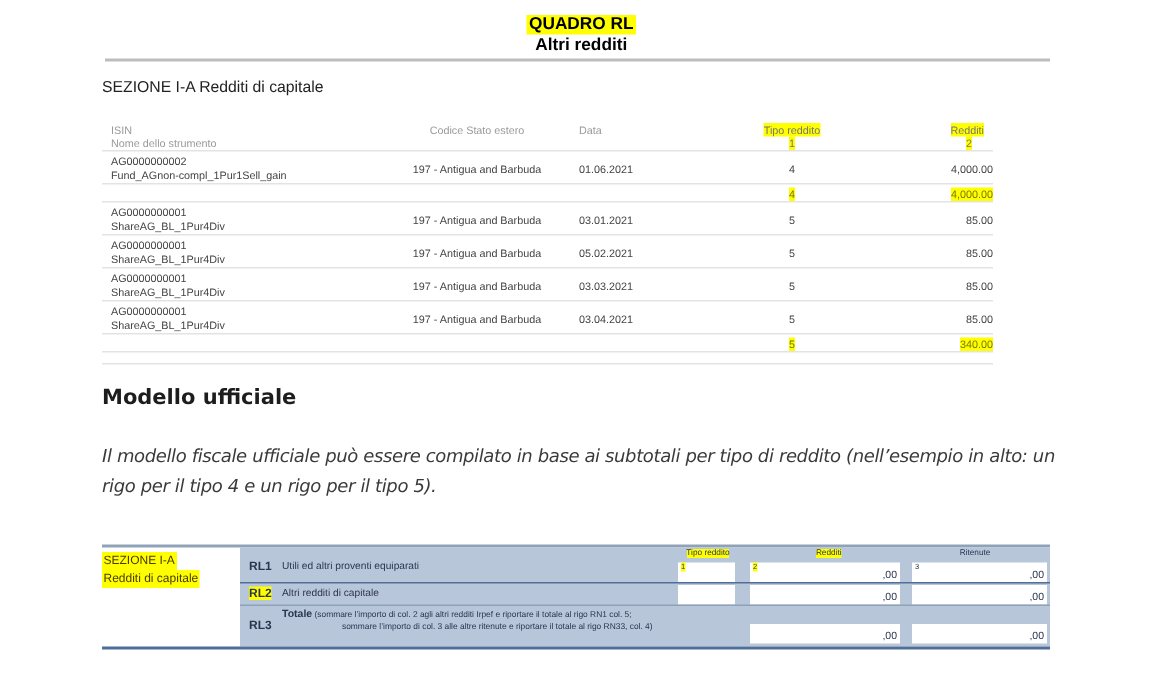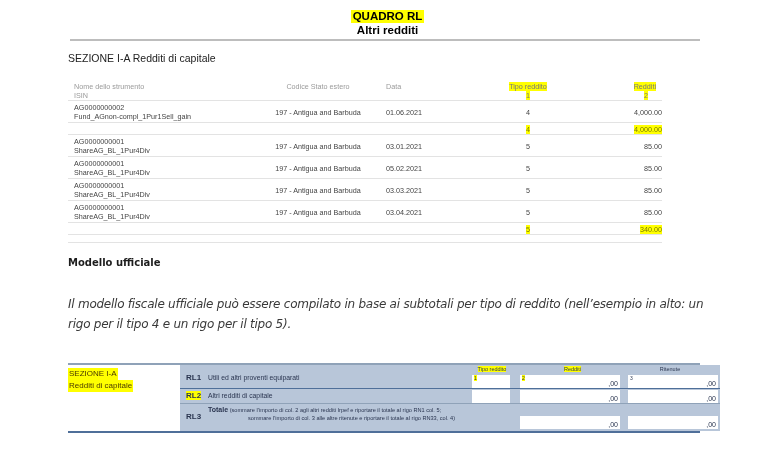--- a/index.html
+++ b/index.html
@@ -48,38 +48,38 @@
     .sub .hl { color: #7a7a00; }
 
     .spacer { height: 8px; }
     .totrow { height: 14px; border-bottom: none; color: #888; }
     .totrow .c { top: 2px; }
     .totrow .hl { color: #555; }
 
     
     .article-heading {
       position: absolute; left: 68px; top: 257px;
-      font-family: "DejaVu Sans", sans-serif; font-weight: bold; font-size: 10px; color: #1d1d1d;
+      font-family: "DejaVu Sans", sans-serif; font-weight: bold; font-size: 14px; color: #1d1d1d;
     }
     .article-body {
       position: absolute; left: 68px; top: 294px; width: 660px;
       font-family: "DejaVu Sans", sans-serif; font-size: 12px; line-height: 20px; color: #3a3a3a;
       letter-spacing: -0.25px;
       font-style: italic;
     }
 
     
     .form { position: absolute; left: 68px; top: 363px; width: 632px; height: 70px; font-size: 6.5px; }
     .form-topline { position: absolute; left: 0; top: 0; width: 632px; height: 2px; background: #8fa2b8; }
     .form-bottomline { position: absolute; left: 0; top: 68px; width: 632px; height: 2px; background: #4f6f99; }
     .form-label {
       position: absolute; left: 0; top: 5px; font-weight: normal; font-size: 8px; line-height: 12px; color: #4a3a00;
     }
     .form-label span { display: inline-block; padding: 0 1px; }
-    .form-panel { position: absolute; left: 92px; top: 2px; width: 540px; height: 66px; background: #b8c6d9; margin-left: 20px; }
+    .form-panel { position: absolute; left: 92px; top: 2px; width: 540px; height: 66px; background: #b8c6d9; }
 
     .rl { position: absolute; left: 6px; font-weight: bold; font-size: 8px; color: #2a3550; }
     .rl-desc { position: absolute; left: 28px; color: #2a3550; font-size: 6.8px; }
     .line-sep { position: absolute; left: 0; width: 540px; height: 1px; background: #4f6f99; }
 
     .colhdr { position: absolute; top: 1px; font-size: 5.5px; color: #2a3550; text-align: center; }
     .box { position: absolute; background: #fff; height: 13px; font-size: 7px; color: #2a3550; }
     .box .val { position: absolute; right: 2px; bottom: 1px; }
     .box .num { position: absolute; left: 2px; top: 0; font-size: 5px; }
     .box .num.hl { color: #333; }
@@ -92,22 +92,22 @@
 <div class="report-title">
   <span class="t1 hl">QUADRO RL</span>
 </div>
 <div class="report-sub">Altri redditi</div>
 <div class="report-rule"></div>
 <div class="section-title">SEZIONE I-A Redditi di capitale</div>
 
 <div class="rtable">
   <div class="rrow hdr">
     <div class="c col-isin">
+      <div>ISIN</div>
       <div>Nome dello strumento</div>
-      <div>ISIN</div>
     </div>
     <div class="c col-stato">Codice Stato estero</div>
     <div class="c col-data">Data</div>
     <div class="c col-tipo">
       <div><span class="hl">Tipo reddito</span></div>
       <div><span class="hl">1</span></div>
     </div>
     <div class="c col-redd">
       <div style="padding-right:6px"><span class="hl">Redditi</span></div>
       <div style="padding-right:14px"><span class="hl">2</span></div>

